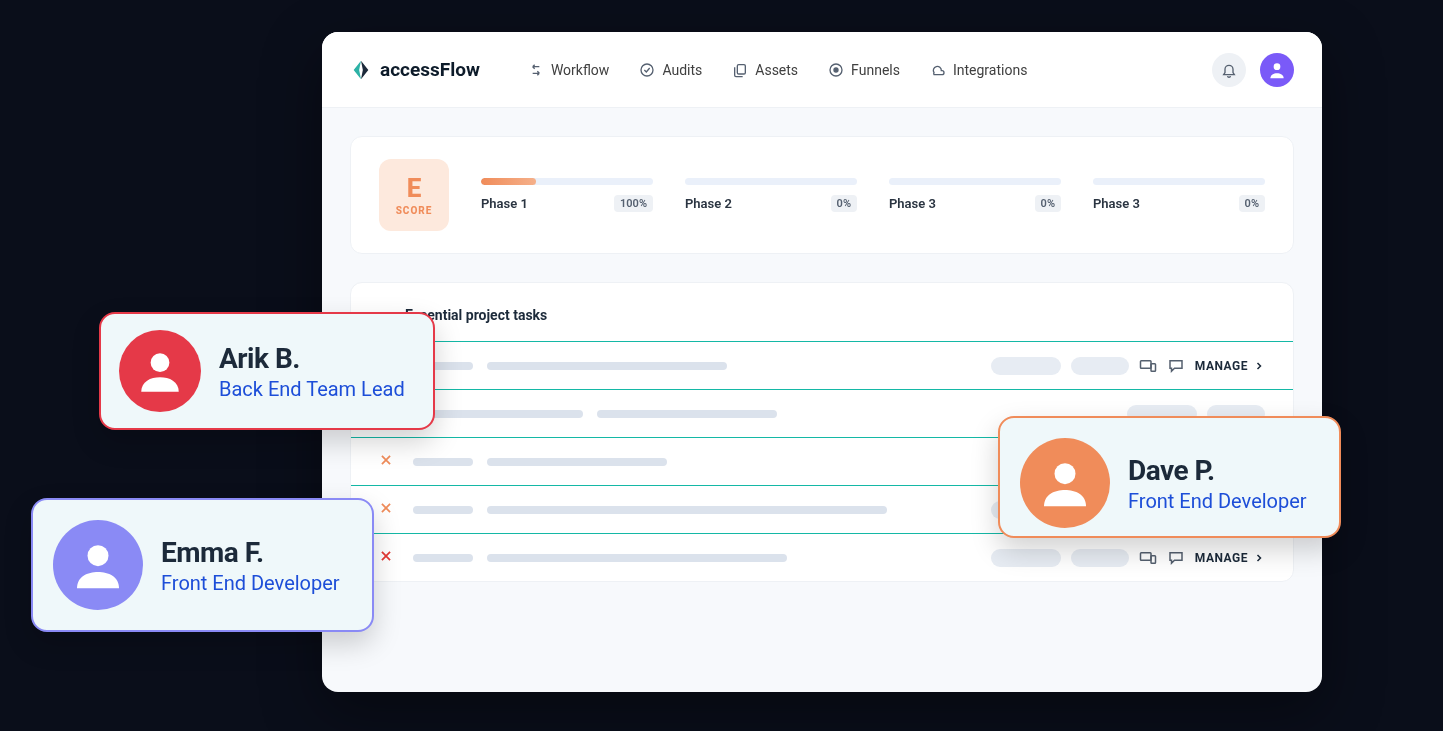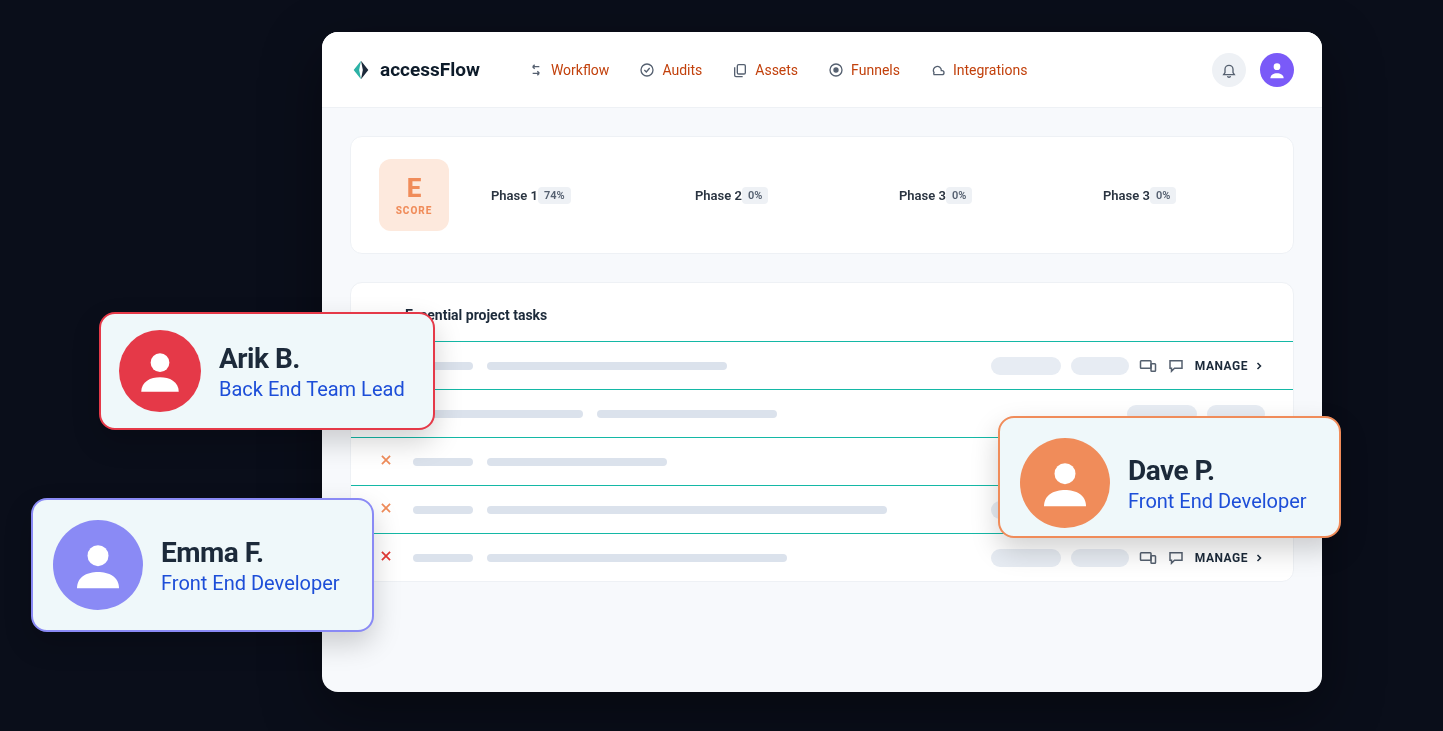--- a/index.html
+++ b/index.html
@@ -26,21 +26,21 @@
     height: 76px;
     background: #ffffff;
     border-bottom: 1px solid #eef1f5;
     display: flex;
     align-items: center;
     padding: 0 28px;
   }
   .logo { display: flex; align-items: center; gap: 8px; font-weight: 700; font-size: 19px; color: #0d1b2a; }
   .logo-mark { display: flex; }
   .nav { display: flex; gap: 30px; margin-left: 48px; }
-  .nav-item { display: flex; align-items: center; gap: 7px; font-size: 14px; color: #c2410c; cursor: pointer; }
+  .nav-item { display: flex; align-items: center; gap: 7px; font-size: 14px; color: #404040; cursor: pointer; }
   .nav-item svg { width: 16px; height: 16px; }
   .topbar-right { margin-left: auto; display: flex; align-items: center; gap: 14px; }
   .bell-btn { width: 34px; height: 34px; border-radius: 50%; background: #eef1f5; display: flex; align-items: center; justify-content: center; cursor: pointer; }
   .avatar-top { width: 34px; height: 34px; border-radius: 50%; background: #7a5af8; cursor: pointer; display:flex;align-items:center;justify-content:center;color:#fff;font-size:13px;font-weight:600;}
   
   .content { padding: 28px; }
   .score-card {
     background: #ffffff;
     border: 1px solid #eef1f5;
     border-radius: 12px;
@@ -53,21 +53,21 @@
     width: 72px; height: 72px;
     border-radius: 12px;
     background: #fde9dd;
     color: #f08c5a;
     display: flex; flex-direction: column;
     align-items: center; justify-content: center;
     font-weight: 800;
   }
   .score-badge .grade { font-size: 26px; line-height: 1; }
   .score-badge .score-lbl { font-size: 10px; letter-spacing: 1px; margin-top: 4px; }
-  .phase { flex: 0 0 172px; display: flex; flex-direction: row; gap: 10px; }
+  .phase { flex: 0 0 172px; display: flex; flex-direction: column; gap: 10px; }
   .phase-bar { height: 7px; border-radius: 4px; background: #eaf0fa; position: relative; overflow: hidden; }
   .phase-bar.orange::before {
     content: ""; position: absolute; left: 0; top: 0; bottom: 0; width: 32%;
     background: linear-gradient(90deg,#f08c5a,#f5b08a); border-radius: 4px;
   }
   .phase-row { display: flex; align-items: center; justify-content: space-between; }
   .phase-label { font-size: 13px; font-weight: 600; color: #2a3441; }
   .phase-pct { font-size: 11px; font-weight: 600; color: #556070; background: #eef1f5; border-radius: 4px; padding: 2px 6px; }
   
   .tasks-card {
@@ -188,21 +188,21 @@
   <div class="content">
     <div class="score-card">
       <div class="score-badge">
         <div class="grade">E</div>
         <div class="score-lbl">SCORE</div>
       </div>
       <div class="phase">
         <div class="phase-bar orange"></div>
         <div class="phase-row">
           <span class="phase-label">Phase 1</span>
-          <span class="phase-pct">74%</span>
+          <span class="phase-pct">100%</span>
         </div>
       </div>
       <div class="phase">
         <div class="phase-bar"></div>
         <div class="phase-row">
           <span class="phase-label">Phase 2</span>
           <span class="phase-pct">0%</span>
         </div>
       </div>
       <div class="phase">

